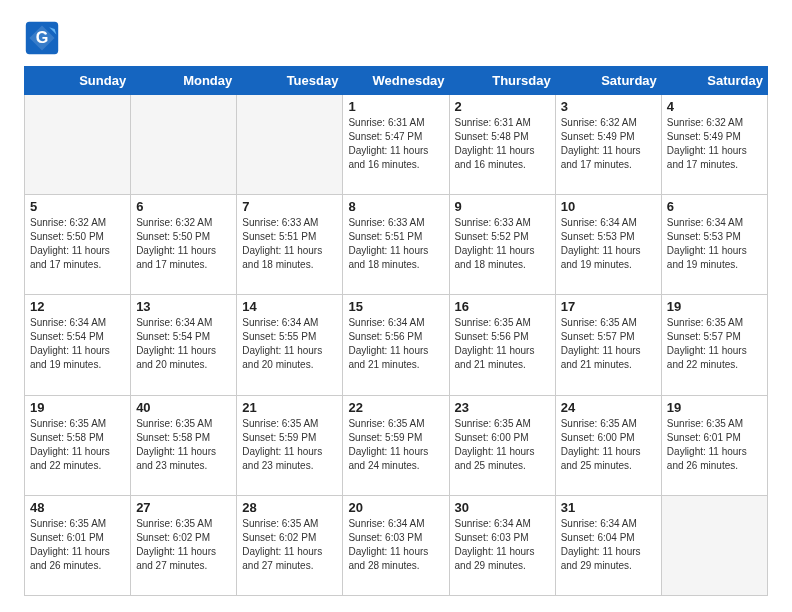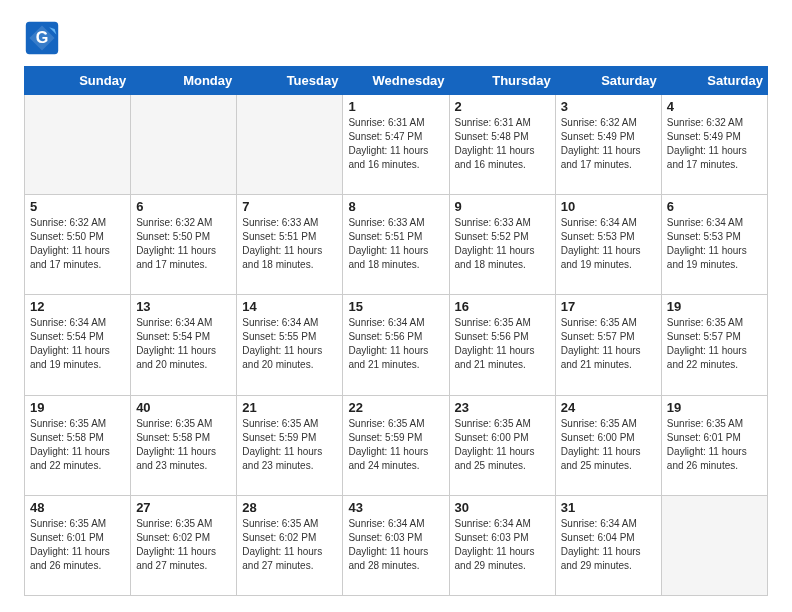--- a/index.html
+++ b/index.html
@@ -332,21 +332,21 @@
 and 27 minutes.</div>
           </td>
           <td>
             <div class="day-number">28</div>
             <div class="day-info" style="white-space: pre-line;">Sunrise: 6:35 AM
 Sunset: 6:02 PM
 Daylight: 11 hours
 and 27 minutes.</div>
           </td>
           <td>
-            <div class="day-number">43</div>
+            <div class="day-number">20</div>
             <div class="day-info" style="white-space: pre-line;">Sunrise: 6:34 AM
 Sunset: 6:03 PM
 Daylight: 11 hours
 and 28 minutes.</div>
           </td>
           <td>
             <div class="day-number">30</div>
             <div class="day-info" style="white-space: pre-line;">Sunrise: 6:34 AM
 Sunset: 6:03 PM
 Daylight: 11 hours

